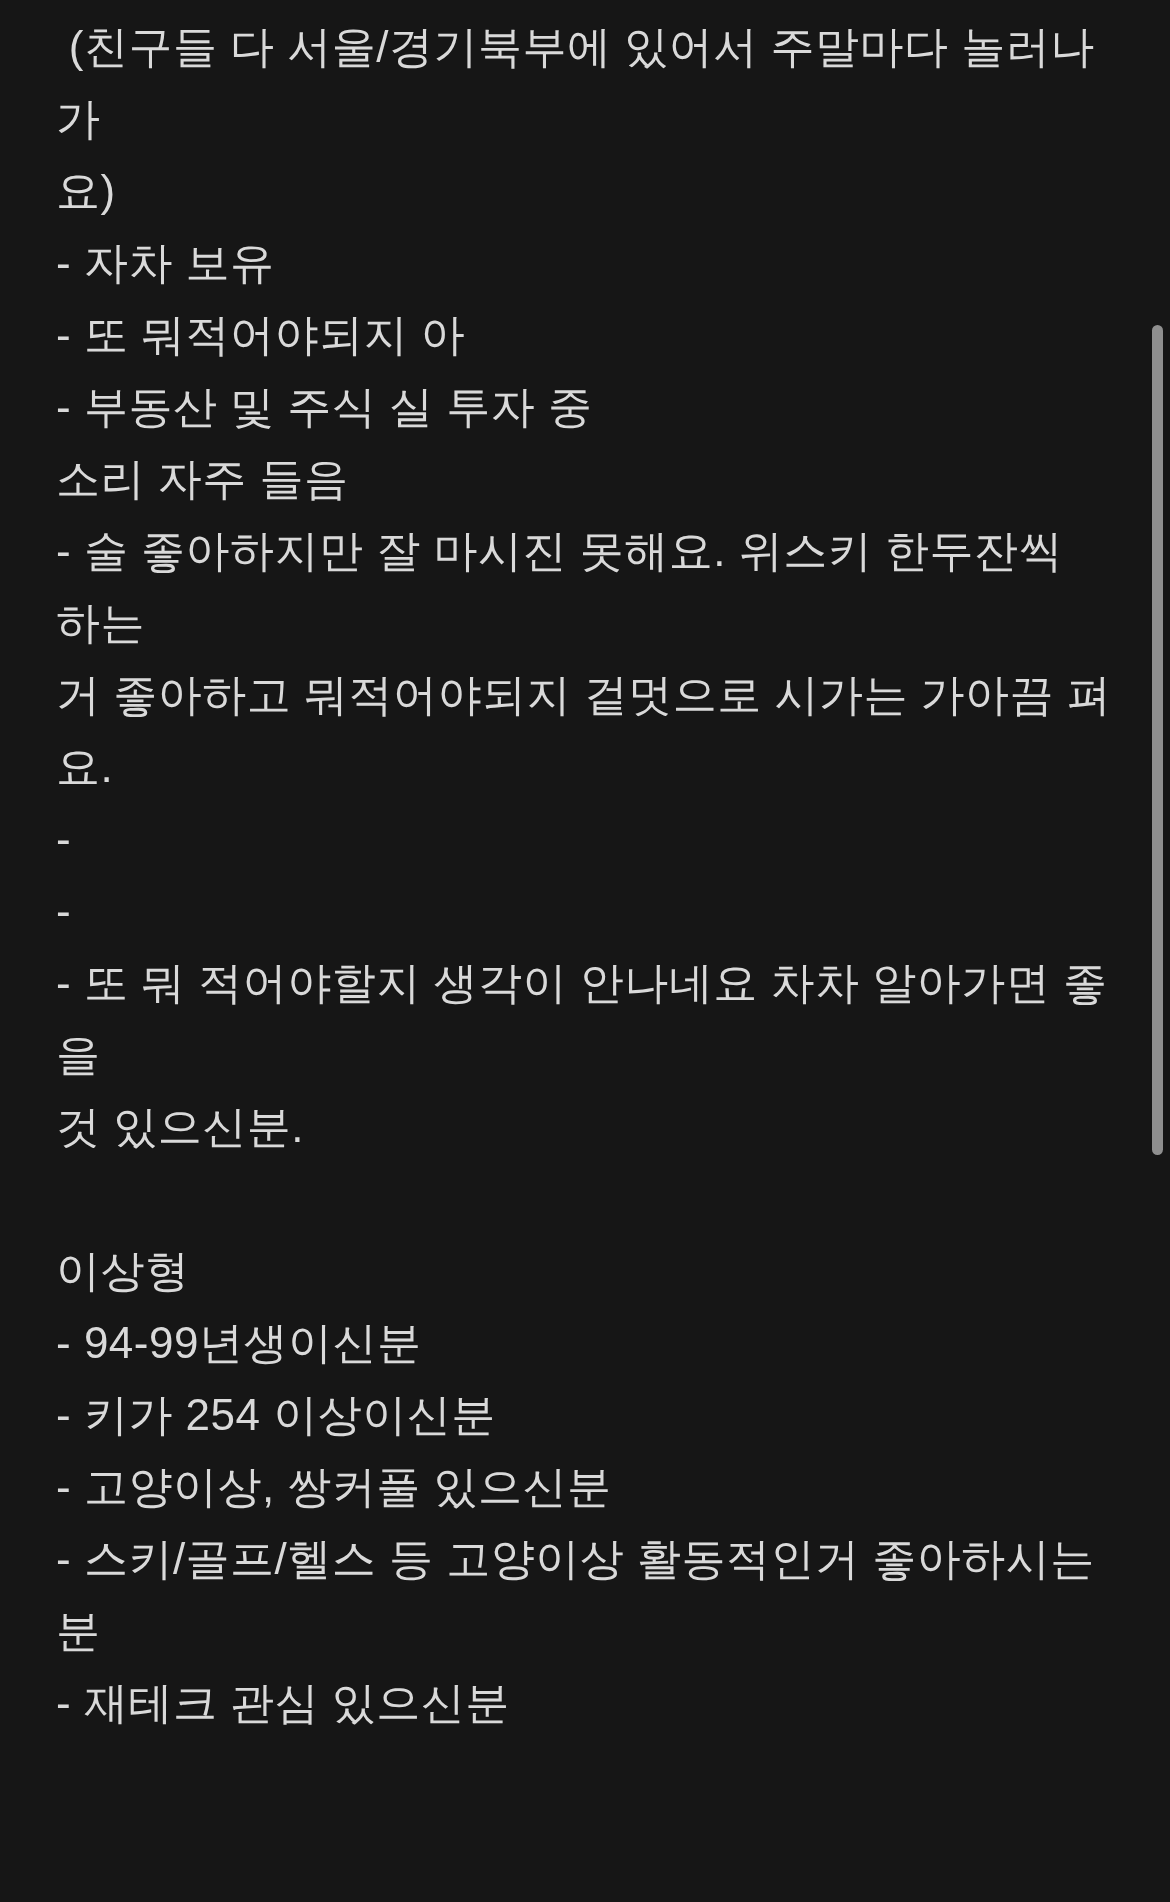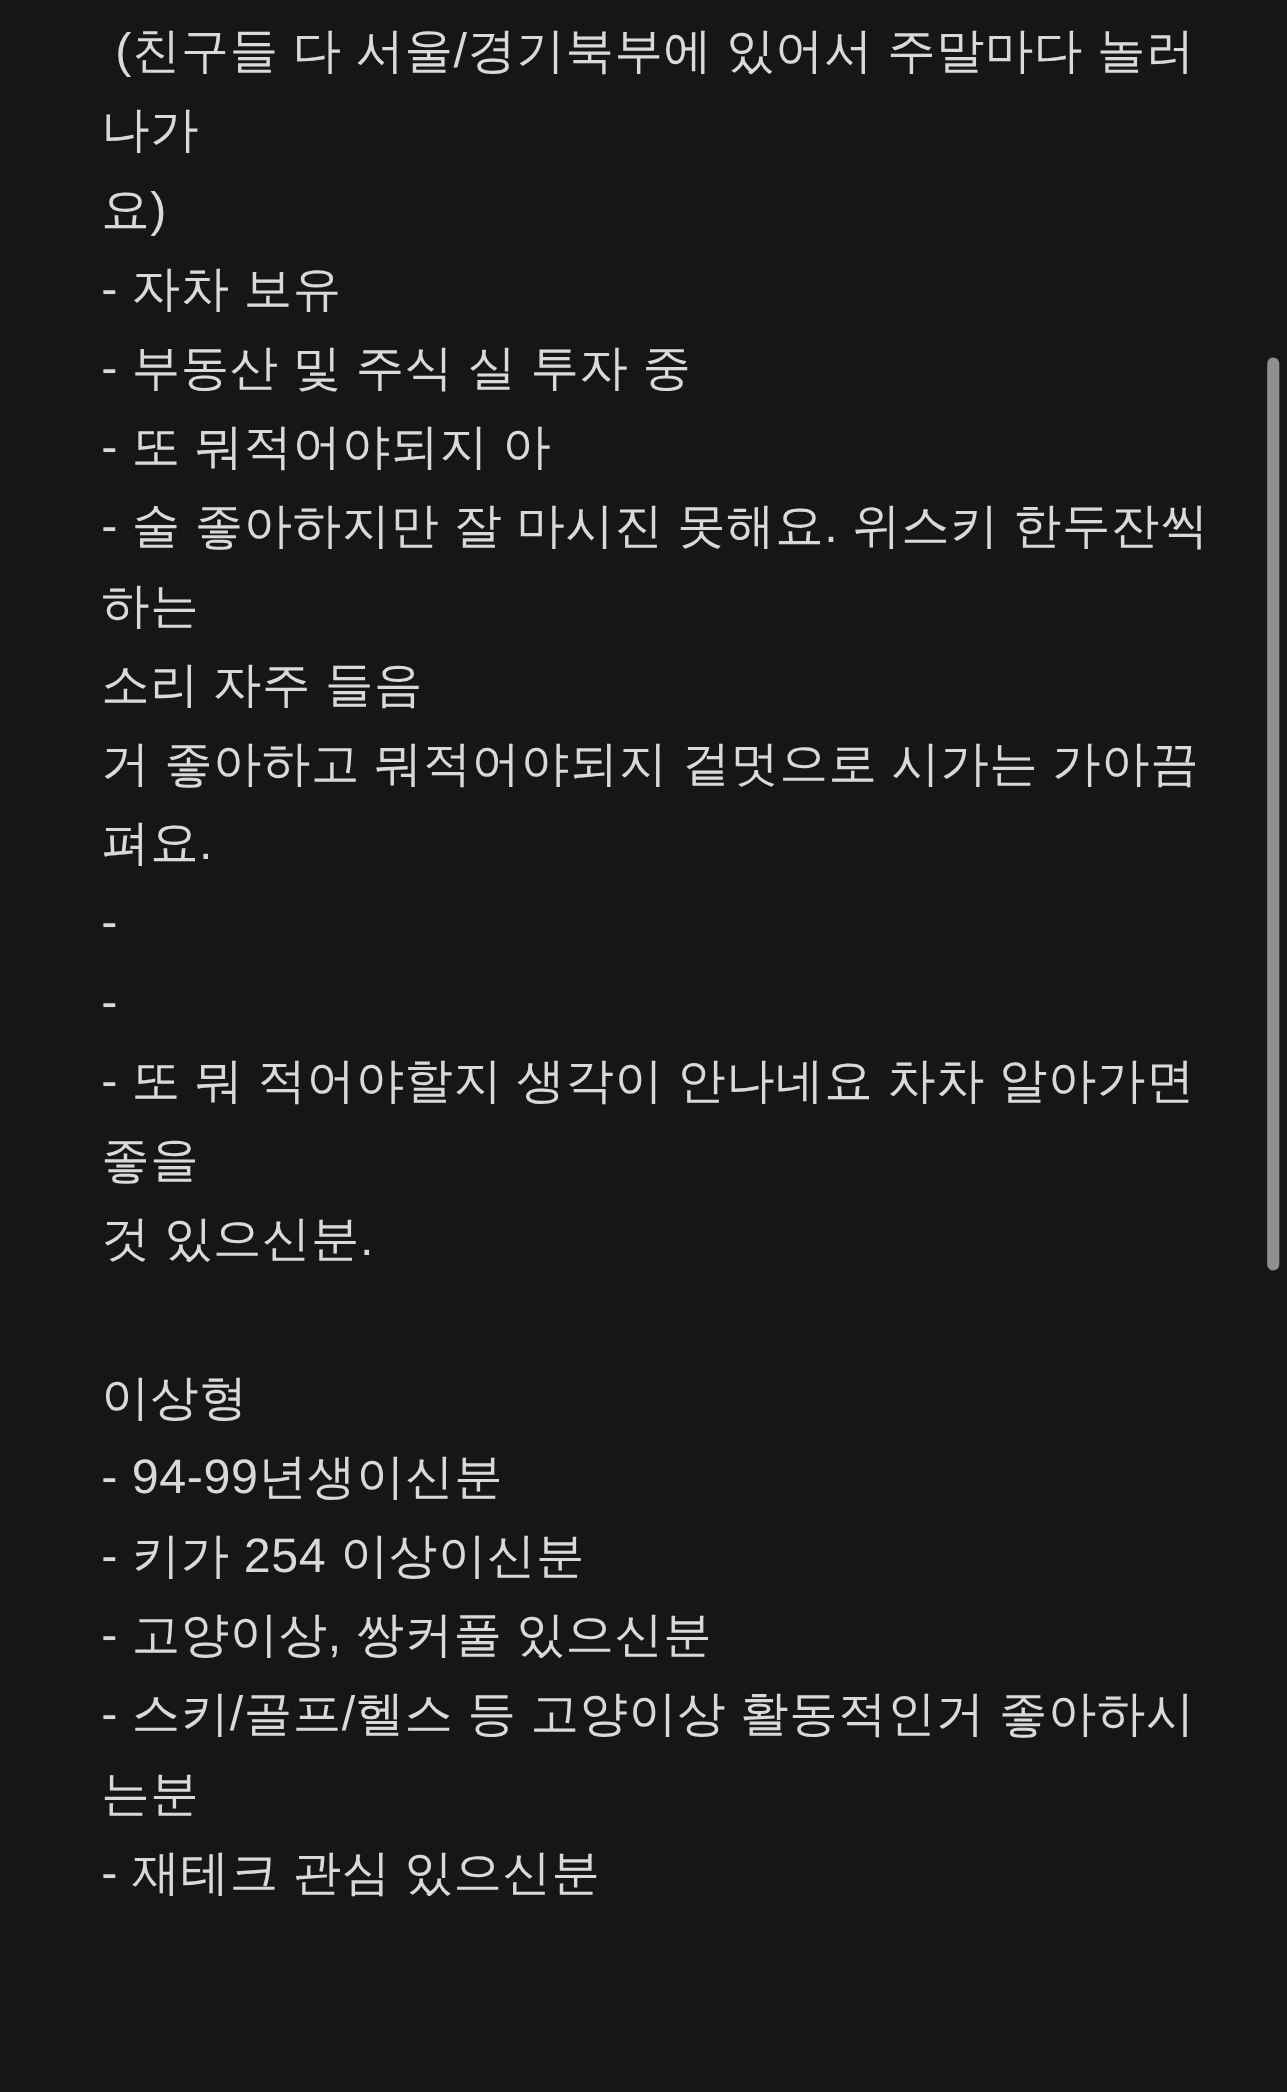--- a/index.html
+++ b/index.html
@@ -22,44 +22,43 @@
     width: 1064px;
     color: var(--text-color, #d9d9d9);
     font-size: 44px;
     font-weight: 400;
     letter-spacing: 0.5px;
   }
   .post-line {
     min-height: 72px;
     line-height: 72px;
     white-space: pre-wrap;
-    margin-left: 36px;
   }
   .scrollbar-thumb {
     position: absolute;
     left: 1152px;
     top: 325px;
     width: 11px;
     height: 830px;
     border-radius: 6px;
     background: var(--scrollbar-color, #8f8f8f);
   }
 </style>
 </head>
 <body>
 
 <div class="screen">
   <div class="post-body">
       <div class="post-line"> (친구들 다 서울/경기북부에 있어서 주말마다 놀러나가</div>
       <div class="post-line">요)</div>
       <div class="post-line">- 자차 보유</div>
+      <div class="post-line">- 또 뭐적어야되지 아</div>
       <div class="post-line">- 부동산 및 주식 실 투자 중</div>
-      <div class="post-line">- 또 뭐적어야되지 아</div>
+      <div class="post-line">소리 자주 들음</div>
       <div class="post-line">- 술 좋아하지만 잘 마시진 못해요. 위스키 한두잔씩 하는</div>
-      <div class="post-line">소리 자주 들음</div>
       <div class="post-line">거 좋아하고 뭐적어야되지 겉멋으로 시가는 가아끔 펴요.</div>
       <div class="post-line">-</div>
       <div class="post-line">-</div>
       <div class="post-line">- 또 뭐 적어야할지 생각이 안나네요 차차 알아가면 좋을</div>
       <div class="post-line">것 있으신분.</div>
       <div class="post-line"></div>
       <div class="post-line">이상형</div>
       <div class="post-line">- 94-99년생이신분</div>
       <div class="post-line">- 키가 254 이상이신분</div>
       <div class="post-line">- 고양이상, 쌍커풀 있으신분</div>

